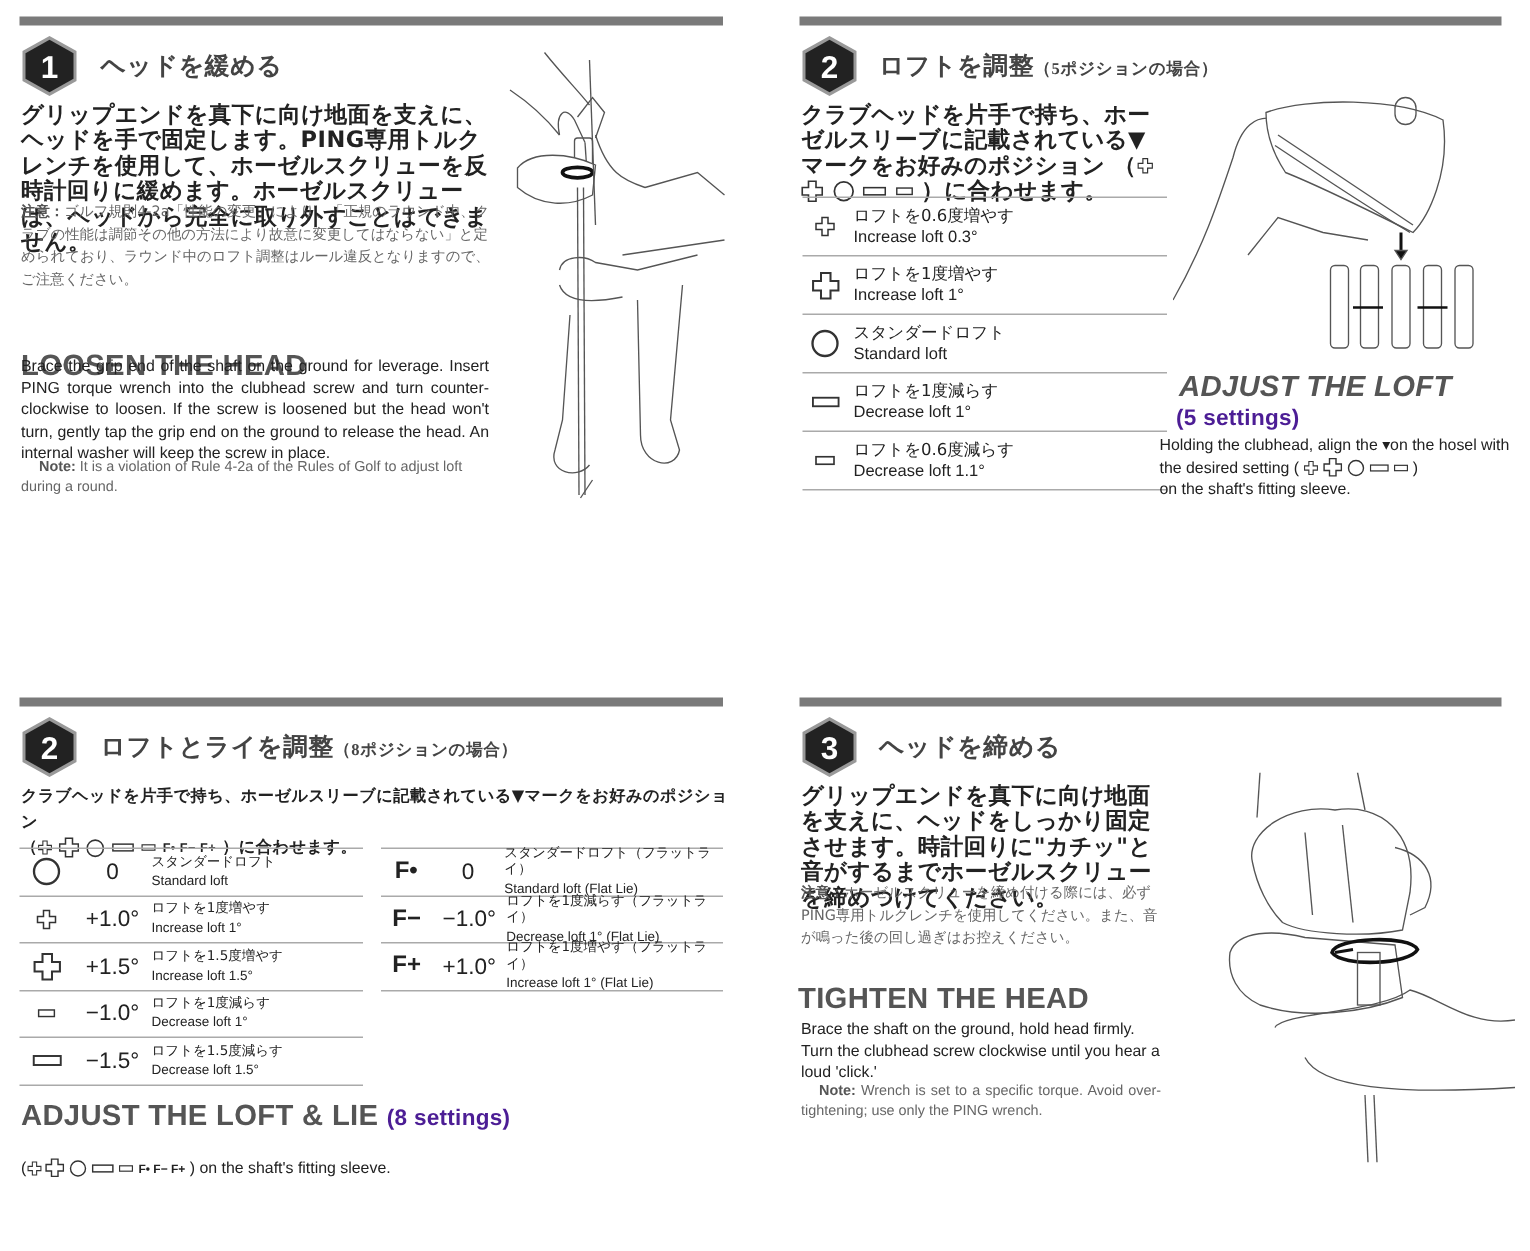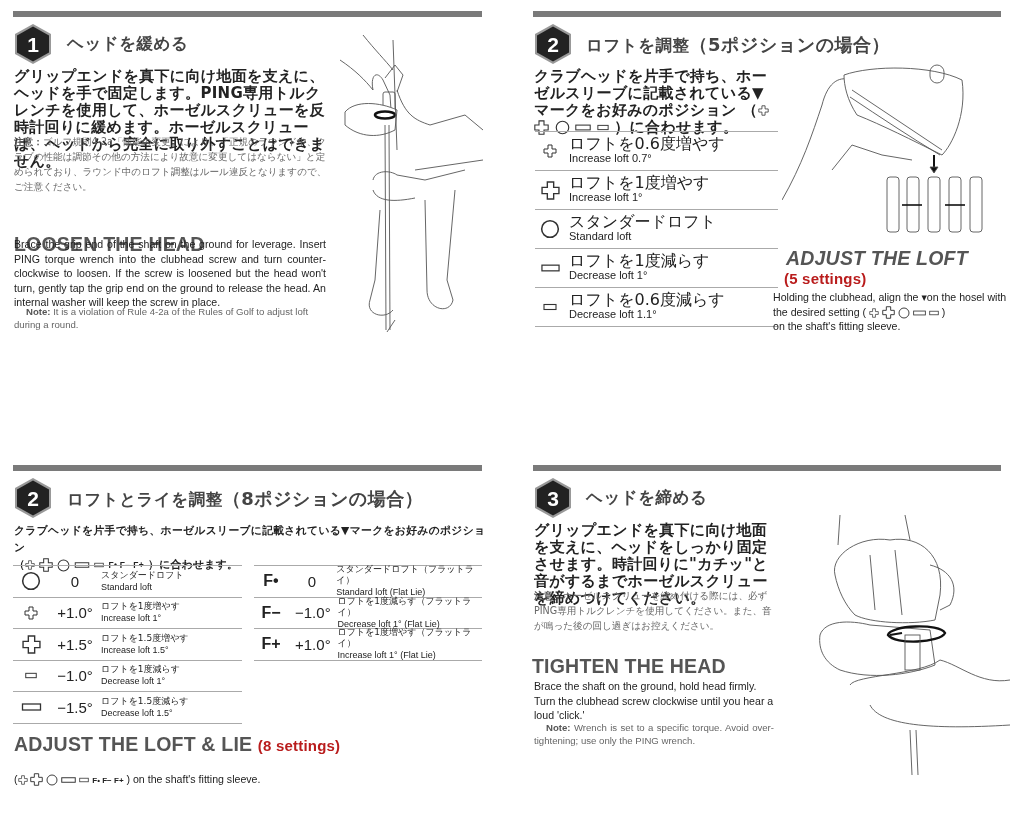--- a/index.html
+++ b/index.html
@@ -2,35 +2,35 @@
 <html><head>
 <meta charset="utf-8">
 <style>
   html, body { margin:0; padding:0; }
   body { width:1020px; height:834px; background:#fff; position:relative; overflow:hidden;
          font-family:"DejaVu Sans","Liberation Sans",sans-serif; color:#222; }
   .bar { position:absolute; height:6px; background:#7a7a7a; }
   .badge { position:absolute; width:40px; height:42px; }
   .badge svg { width:40px; height:42px; display:block; }
   .h-jp { position:absolute; font-weight:bold; font-size:16.5px; color:#444; letter-spacing:0.5px; white-space:nowrap; }
-  .h-jp .sub { font-size:18px; }
+  .h-jp .sub { font-size:11px;font-family:Liberation Serif, serif; }
   .p-jp { position:absolute; font-size:15px; line-height:17px; color:#222; font-weight:bold; letter-spacing:0.3px; }
   .note-jp { position:absolute; font-size:9.6px; line-height:15px; color:#666; }
   .note-jp b { color:#555; }
   .h-en { position:absolute; font-family:"Liberation Sans",sans-serif; font-weight:bold; font-size:19.5px; color:#555; letter-spacing:0.2px; white-space:nowrap; }
-  .h-en .small { font-size:15px; color:#b91c1c; }
+  .h-en .small { font-size:15px; color:#4c1d95; }
   .p-en { position:absolute; font-family:"Liberation Sans",sans-serif; font-size:10.6px; line-height:14.5px; color:#222; text-align:justify; }
   .note-en { position:absolute; font-family:"Liberation Sans",sans-serif; font-size:9.6px; line-height:13px; color:#666; }
   .note-en b { color:#555;padding-left:12px; }
   .sym { display:inline-block; vertical-align:middle; }
   .tbl5 { position:absolute; left:535px; top:131px; width:243px; border-top:1.5px solid #aaa; }
   .tbl5 .row { height:38px; border-bottom:1.5px solid #aaa; display:flex; align-items:center; }
   .tbl5 .ic { width:30px; display:flex; justify-content:center; align-items:center; }
   .tbl5 .tx { margin-left:4px; }
-  .tbl5 .jp { font-size:16px; line-height:14px; color:#222; }
+  .tbl5 .jp { font-size:11px; line-height:14px; color:#222; }
   .tbl5 .en { font-family:"Liberation Sans",sans-serif; font-size:11px; line-height:14px; color:#222; }
   .tbl8 { position:absolute; top:565px; border-top:1.5px solid #aaa; }
   .tbl8 .row { height:30.5px; border-bottom:1.5px solid #aaa; display:flex; align-items:center; }
   .tbl8 .ic { width:36px; display:flex; justify-content:center; align-items:center; font-family:"Liberation Sans",sans-serif; font-weight:bold; font-size:16px; color:#222; }
   .tbl8 .val { width:52px; text-align:center; font-family:"Liberation Sans",sans-serif; font-size:15px; color:#222; }
   .tbl8 .jp { font-size:9px; line-height:11px; color:#222; }
   .tbl8 .en { font-family:"Liberation Sans",sans-serif; font-size:9px; line-height:12px; color:#222; }
   .illus { position:absolute; }
 </style>
 </head>
@@ -131,21 +131,21 @@
 
 <div class="tbl5">
   <div class="row">
     <div class="ic">
         <svg width="14" height="14">
           <use href="#plus-s"></use>
         </svg>
       </div>
     <div class="tx">
         <div class="jp">ロフトを0.6度増やす</div>
-        <div class="en">Increase loft 0.7°</div>
+        <div class="en">Increase loft 0.3°</div>
       </div>
   </div>
   <div class="row">
     <div class="ic">
         <svg width="19" height="19">
           <use href="#plus-l"></use>
         </svg>
       </div>
     <div class="tx">
         <div class="jp">ロフトを1度増やす</div>

